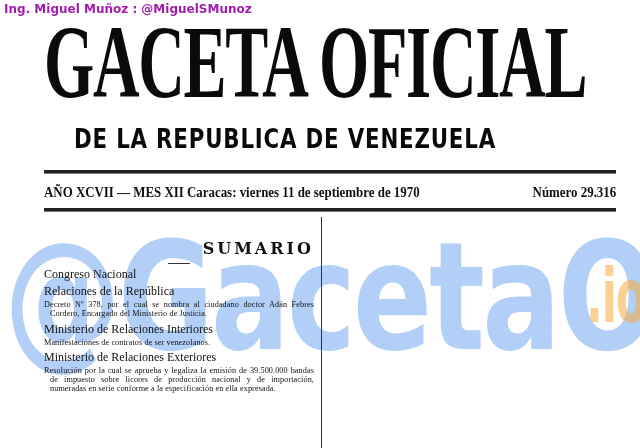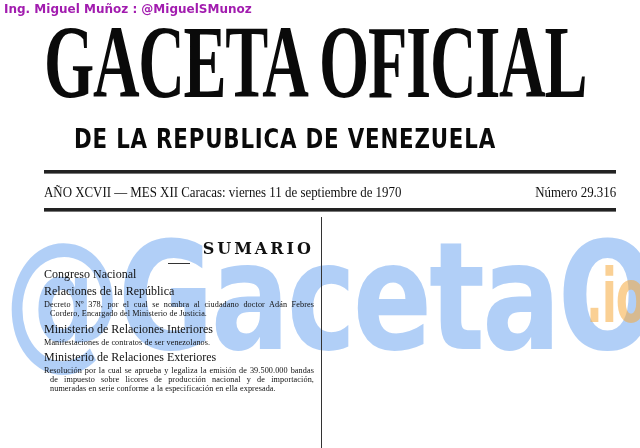--- a/index.html
+++ b/index.html
@@ -1,21 +1,21 @@
 <!DOCTYPE html>
 <html><head>
 <meta charset="utf-8">
 <style>
   html,body{margin:0;padding:0;}
   body{width:640px;height:448px;overflow:hidden;background:#ffffff;position:relative;font-family:"Liberation Serif","DejaVu Serif",serif;color:#111;}
   .credit{position:absolute;left:4px;top:2px;font-family:"DejaVu Sans","Liberation Sans",sans-serif;font-weight:bold;font-size:12px;color:#a21caf;letter-spacing:0;}
   .mast-title{position:absolute;left:44px;top:18px;width:560px;height:88px;font-family:"Liberation Serif","DejaVu Serif",serif;font-weight:bold;font-size:104px;line-height:88px;letter-spacing:-2px;transform:scaleX(0.62);transform-origin:left top;white-space:nowrap;color:#0a0a0a;}
   .mast-sub{position:absolute;left:74px;top:124px;width:520px;font-family:"DejaVu Sans","Liberation Sans",sans-serif;font-weight:bold;font-size:26px;line-height:30px;letter-spacing:1px;transform:scaleX(0.82);transform-origin:left top;white-space:nowrap;color:#0a0a0a;}
   .rule{position:absolute;left:44px;width:572px;height:3px;background:#222;border-bottom:1px solid #777;}
-  .dateline{position:absolute;left:44px;top:182px;width:572px;height:20px;font-family:"Liberation Serif","DejaVu Serif",serif;font-weight:normal;font-size:15px;line-height:20px;white-space:nowrap;}
+  .dateline{position:absolute;left:44px;top:182px;width:572px;height:20px;font-family:"Liberation Serif","DejaVu Serif",serif;font-weight:bold;font-size:15px;line-height:20px;white-space:nowrap;}
   .dateline .left{position:absolute;left:0;top:0;transform:scaleX(0.86);transform-origin:left top;}
   .dateline .right{position:absolute;right:0;top:0;transform:scaleX(0.86);transform-origin:right top;}
   .col-divider{position:absolute;left:321px;top:217px;width:1px;height:231px;background:#333;}
   .col-left{position:absolute;left:44px;top:222px;width:270px;}
   .sumario{text-align:right;font-weight:bold;font-family:"DejaVu Serif","Liberation Serif",serif;font-size:16px;letter-spacing:3px;line-height:20px;margin-top:17px;}
   .dash{width:22px;height:1px;background:#333;margin:4px auto 3px auto;}
   .sec-h{text-align:left;font-size:12px;line-height:14px;margin:3px 0 2px 0;}
   .entry{font-size:8.2px;line-height:9.3px;text-align:justify;letter-spacing:0.1px;margin:0;}
   .entry .ind{display:block;text-indent:-6px;padding-left:6px;}
   .wm{position:absolute;top:190px;left:0;width:640px;height:260px;pointer-events:none;}

